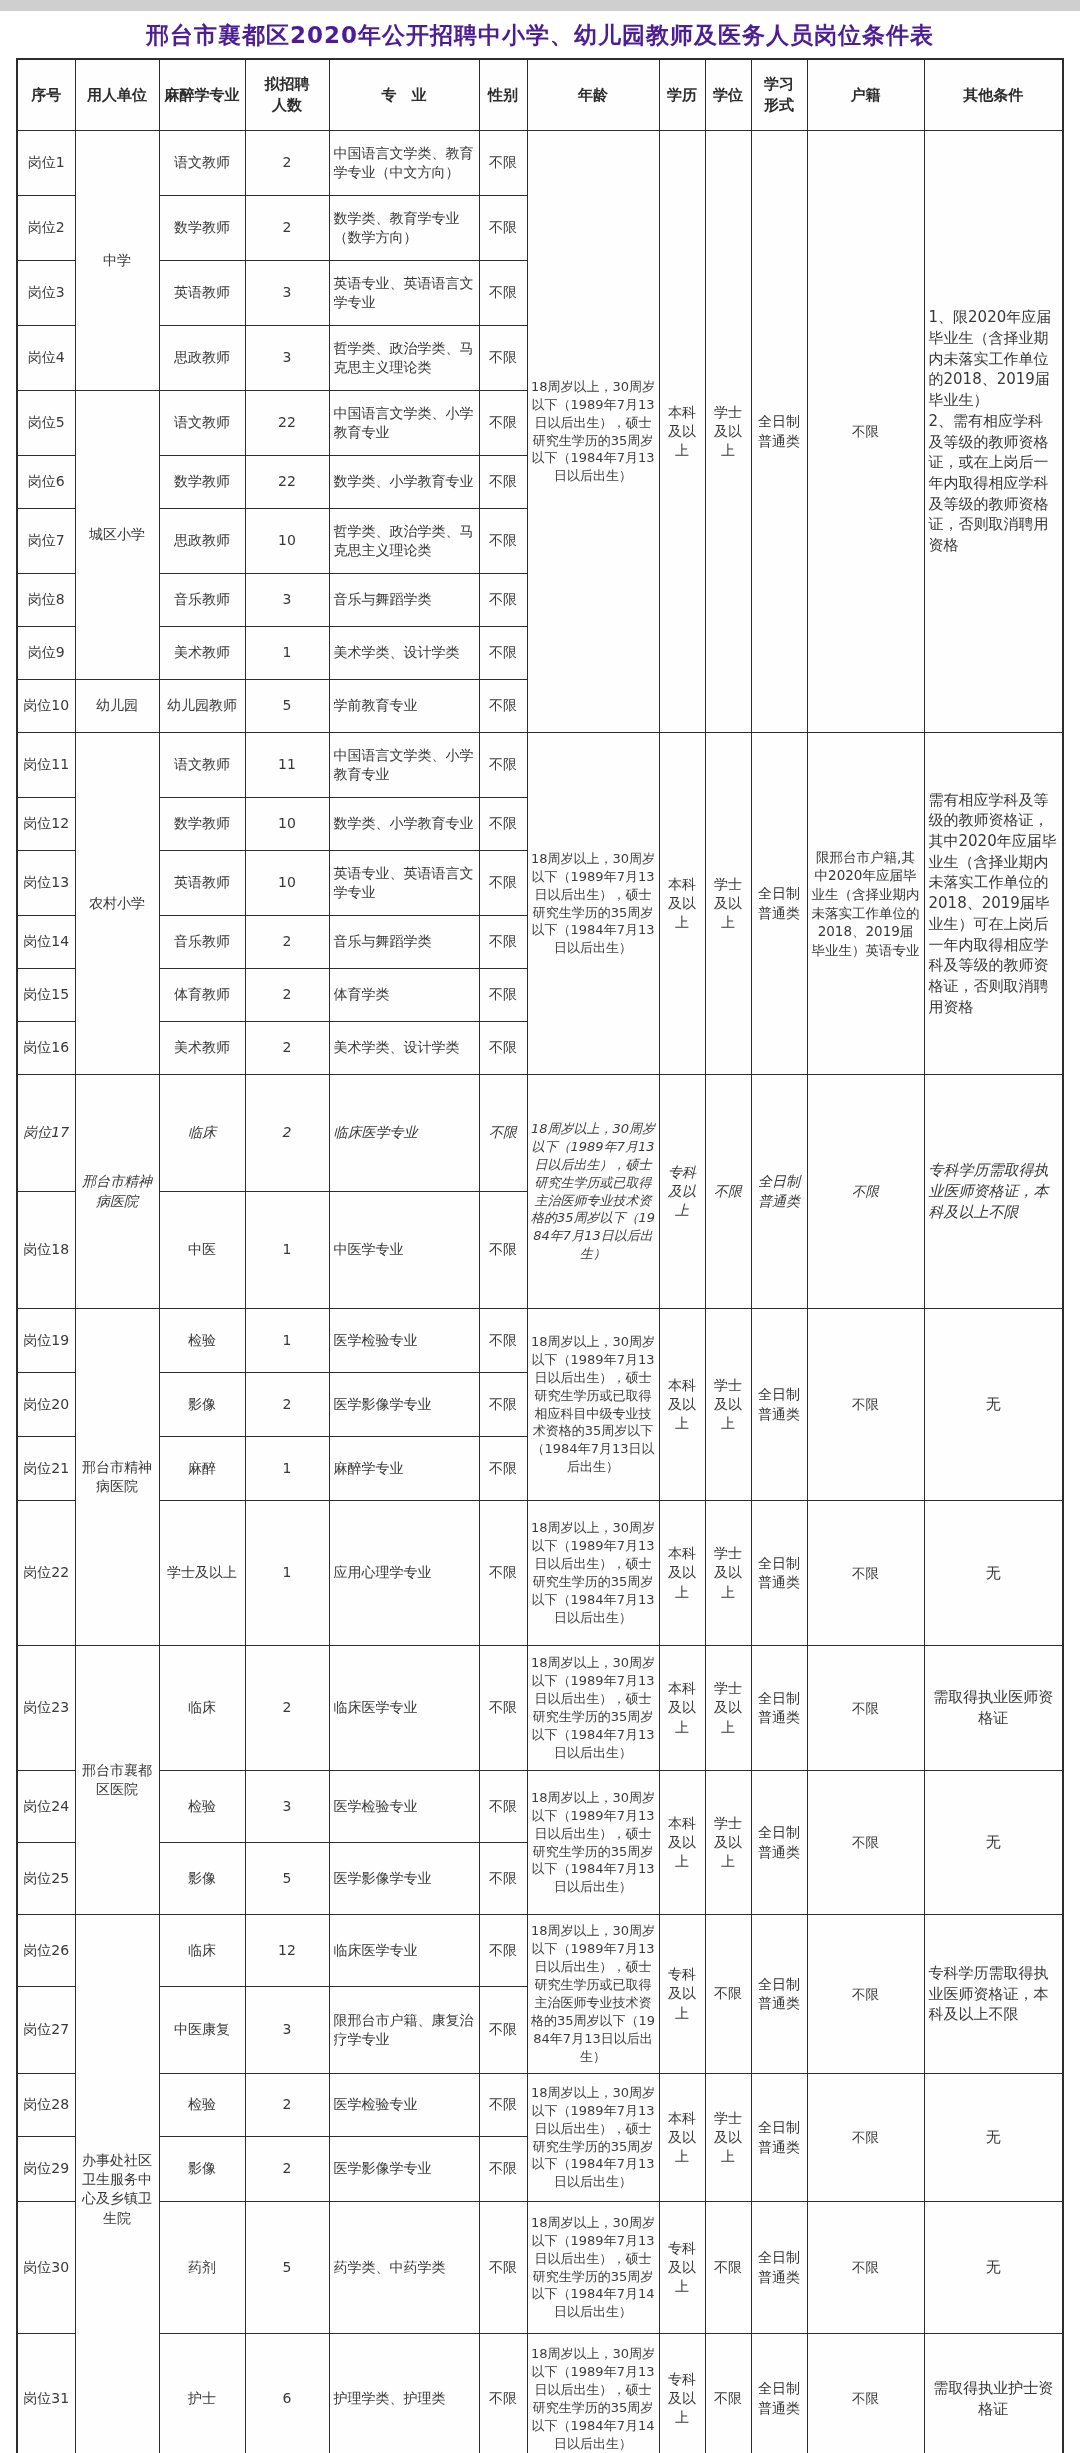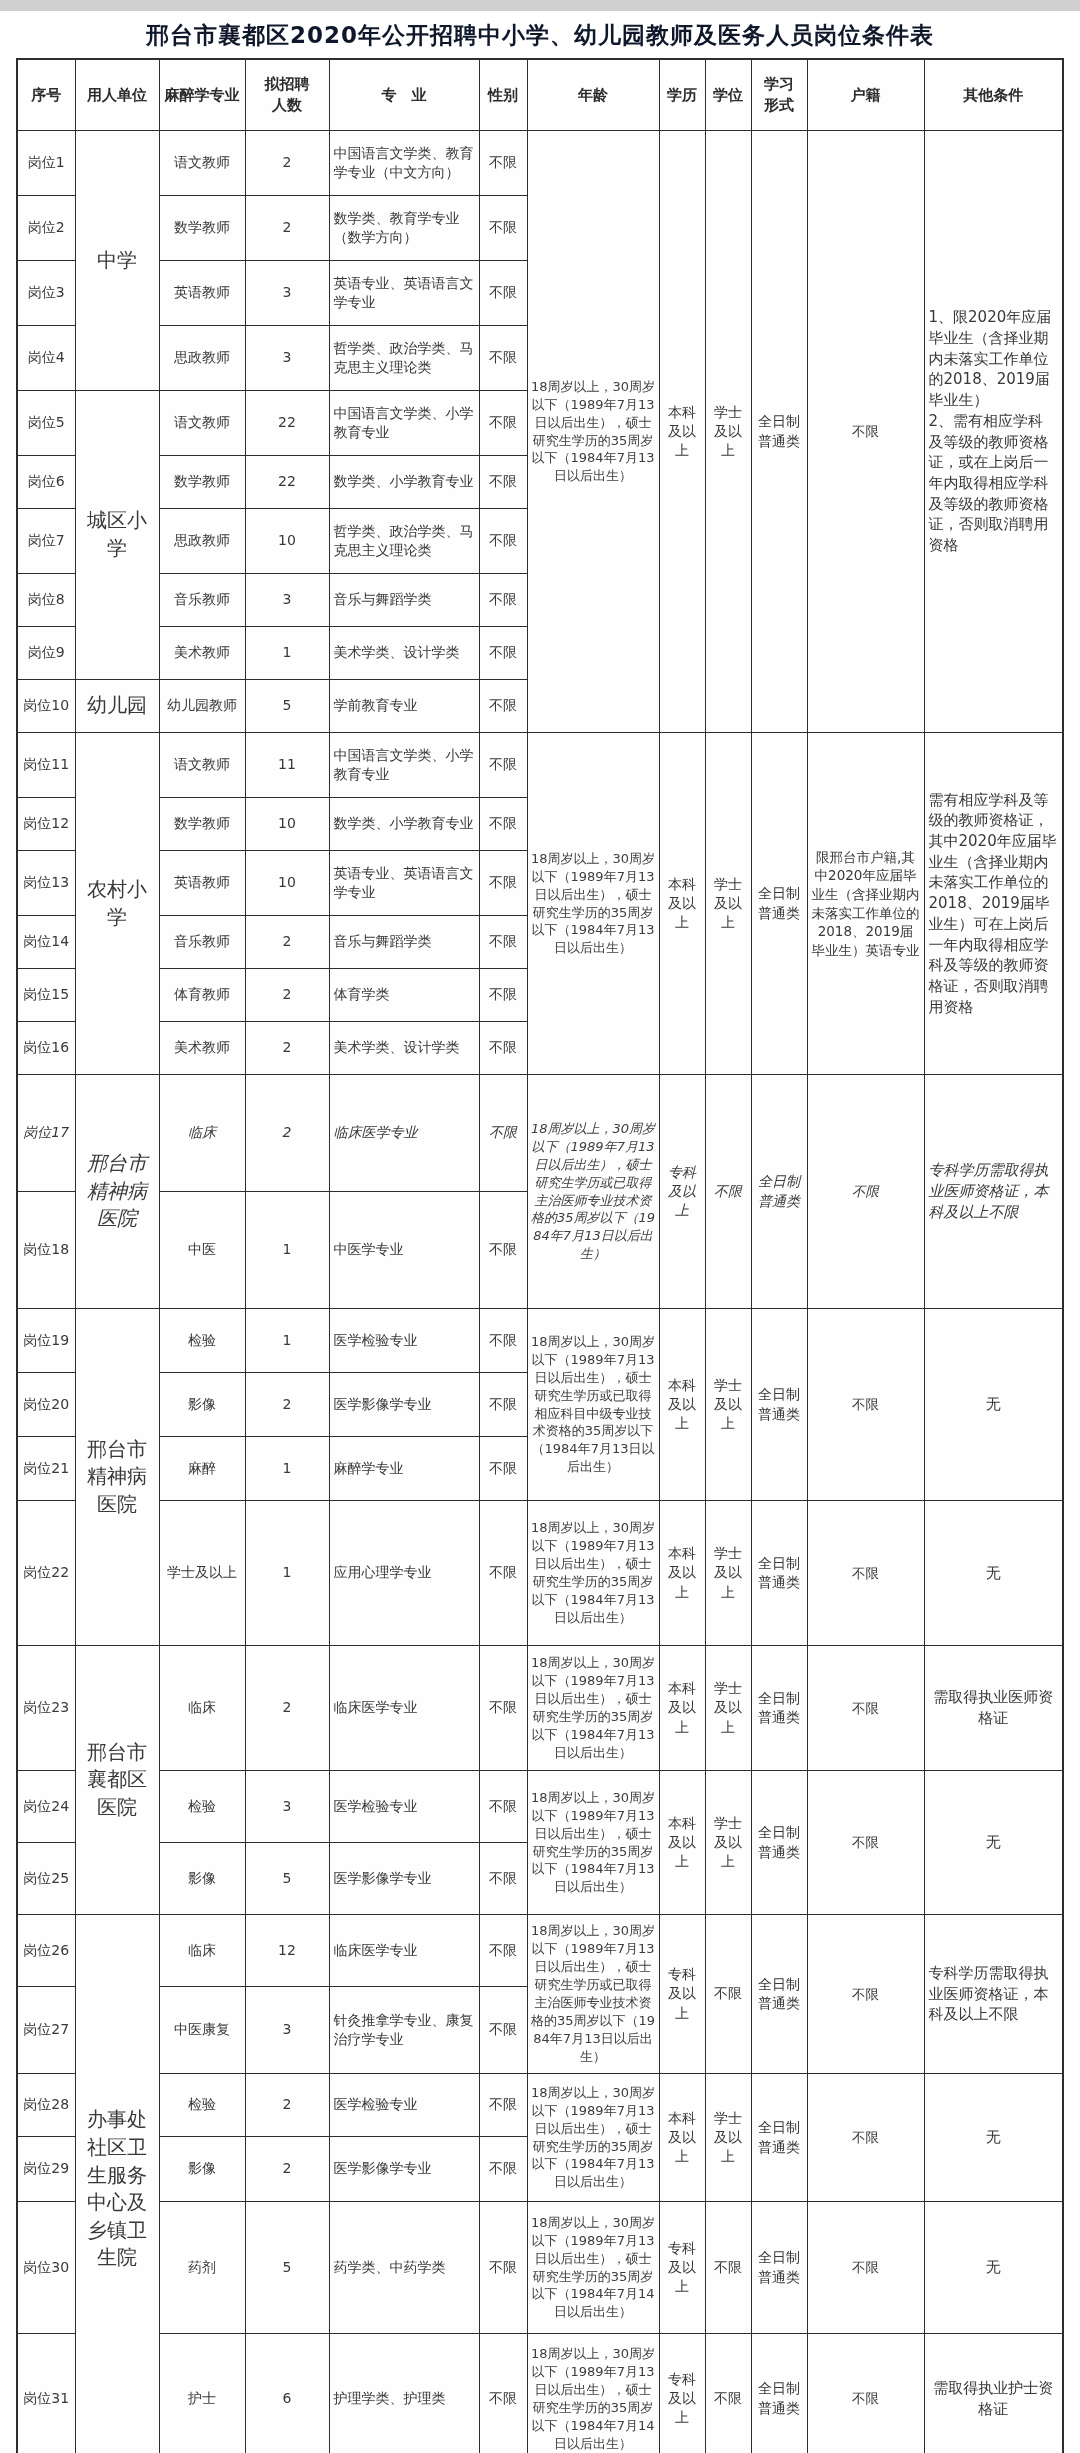--- a/index.html
+++ b/index.html
@@ -7,21 +7,21 @@
     width:1080px;
     background:#ffffff;
     font-family:"DejaVu Sans","Liberation Sans",sans-serif;
     color:#383838;
   }
   .scan-bar { height:11px; background:#cfcfcf; }
   .page { width:1080px; }
   .doc-title {
     font-size:23px;
     font-weight:bold;
-    color:#0f172a;
+    color:#4c1d95;
     text-align:center;
     margin:9px auto 7px auto;
     letter-spacing:1px;
     width:1046px;
   }
   table.job-table {
     width:1046px;
     margin:0 auto 14px auto;
     border-collapse:collapse;
     table-layout:fixed;
@@ -43,21 +43,21 @@
     font-size:15px;
     color:#2c2c2c;
     height:66px;
     white-space:pre-line;
   }
   .job-table td.cell-major { text-align:left; }
   .job-table td.cell-age { font-size:13px; padding:2px 3px; color:#3d3d3d; }
   .job-table td.cell-hukou { font-size:13.5px; }
   .job-table td.cell-other-conditions { font-size:15px; }
   .job-table td.align-left { text-align:left; white-space:pre-line; }
-  .job-table td.cell-employer { font-size:20px;text-align:center; }
+  .job-table td.cell-employer { font-size:14px;text-align:center; }
 </style>
 </head>
 <body>
 
 <div class="page">
   <div class="scan-bar"></div>
   <div class="doc-title">邢台市襄都区2020年公开招聘中小学、幼儿园教师及医务人员岗位条件表</div>
 
   <table class="job-table">
     <colgroup>
@@ -329,21 +329,21 @@
           <td rowspan="2">专科及以上</td>
           <td rowspan="2">不限</td>
           <td rowspan="2">全日制普通类</td>
           <td rowspan="2" class="cell-hukou">不限</td>
           <td rowspan="2" class="cell-other-conditions align-left">专科学历需取得执业医师资格证，本科及以上不限</td>
         </tr>
         <tr style="height: 87px;">
           <td>岗位27</td>
           <td>中医康复</td>
           <td>3</td>
-          <td class="cell-major">针灸推拿学专业、康复治疗学专业</td>
+          <td class="cell-major">限邢台市户籍、康复治疗学专业</td>
           <td>不限</td>
         </tr>
         <tr style="height: 63px;">
           <td>岗位28</td>
           <td>检验</td>
           <td>2</td>
           <td class="cell-major">医学检验专业</td>
           <td>不限</td>
           <td rowspan="2" class="cell-age">18周岁以上，30周岁以下（1989年7月13日以后出生），硕士研究生学历的35周岁以下（1984年7月13日以后出生）</td>
           <td rowspan="2">本科及以上</td>

